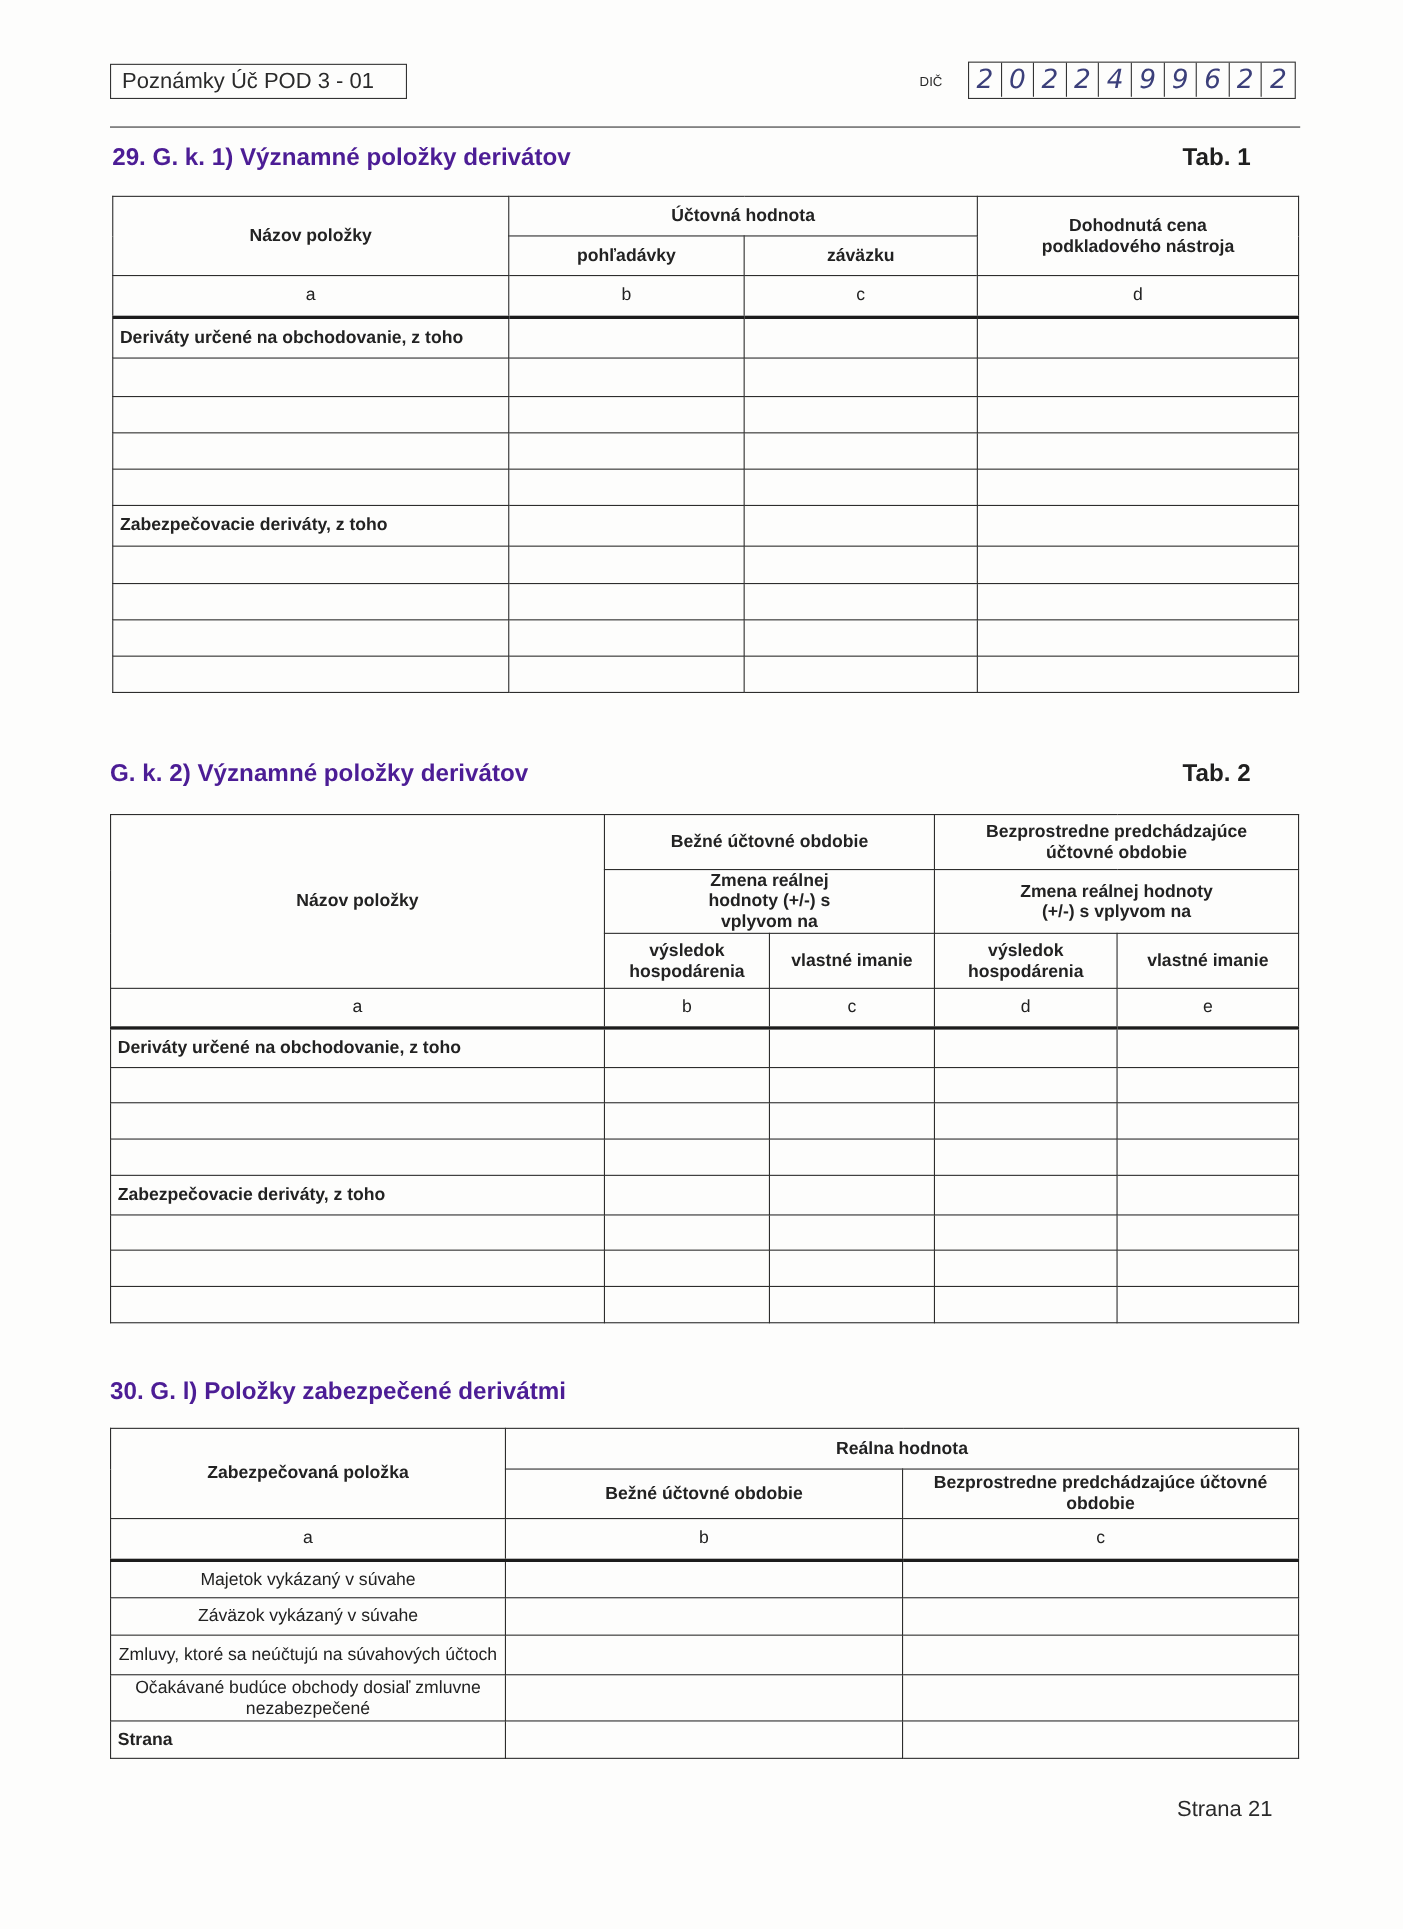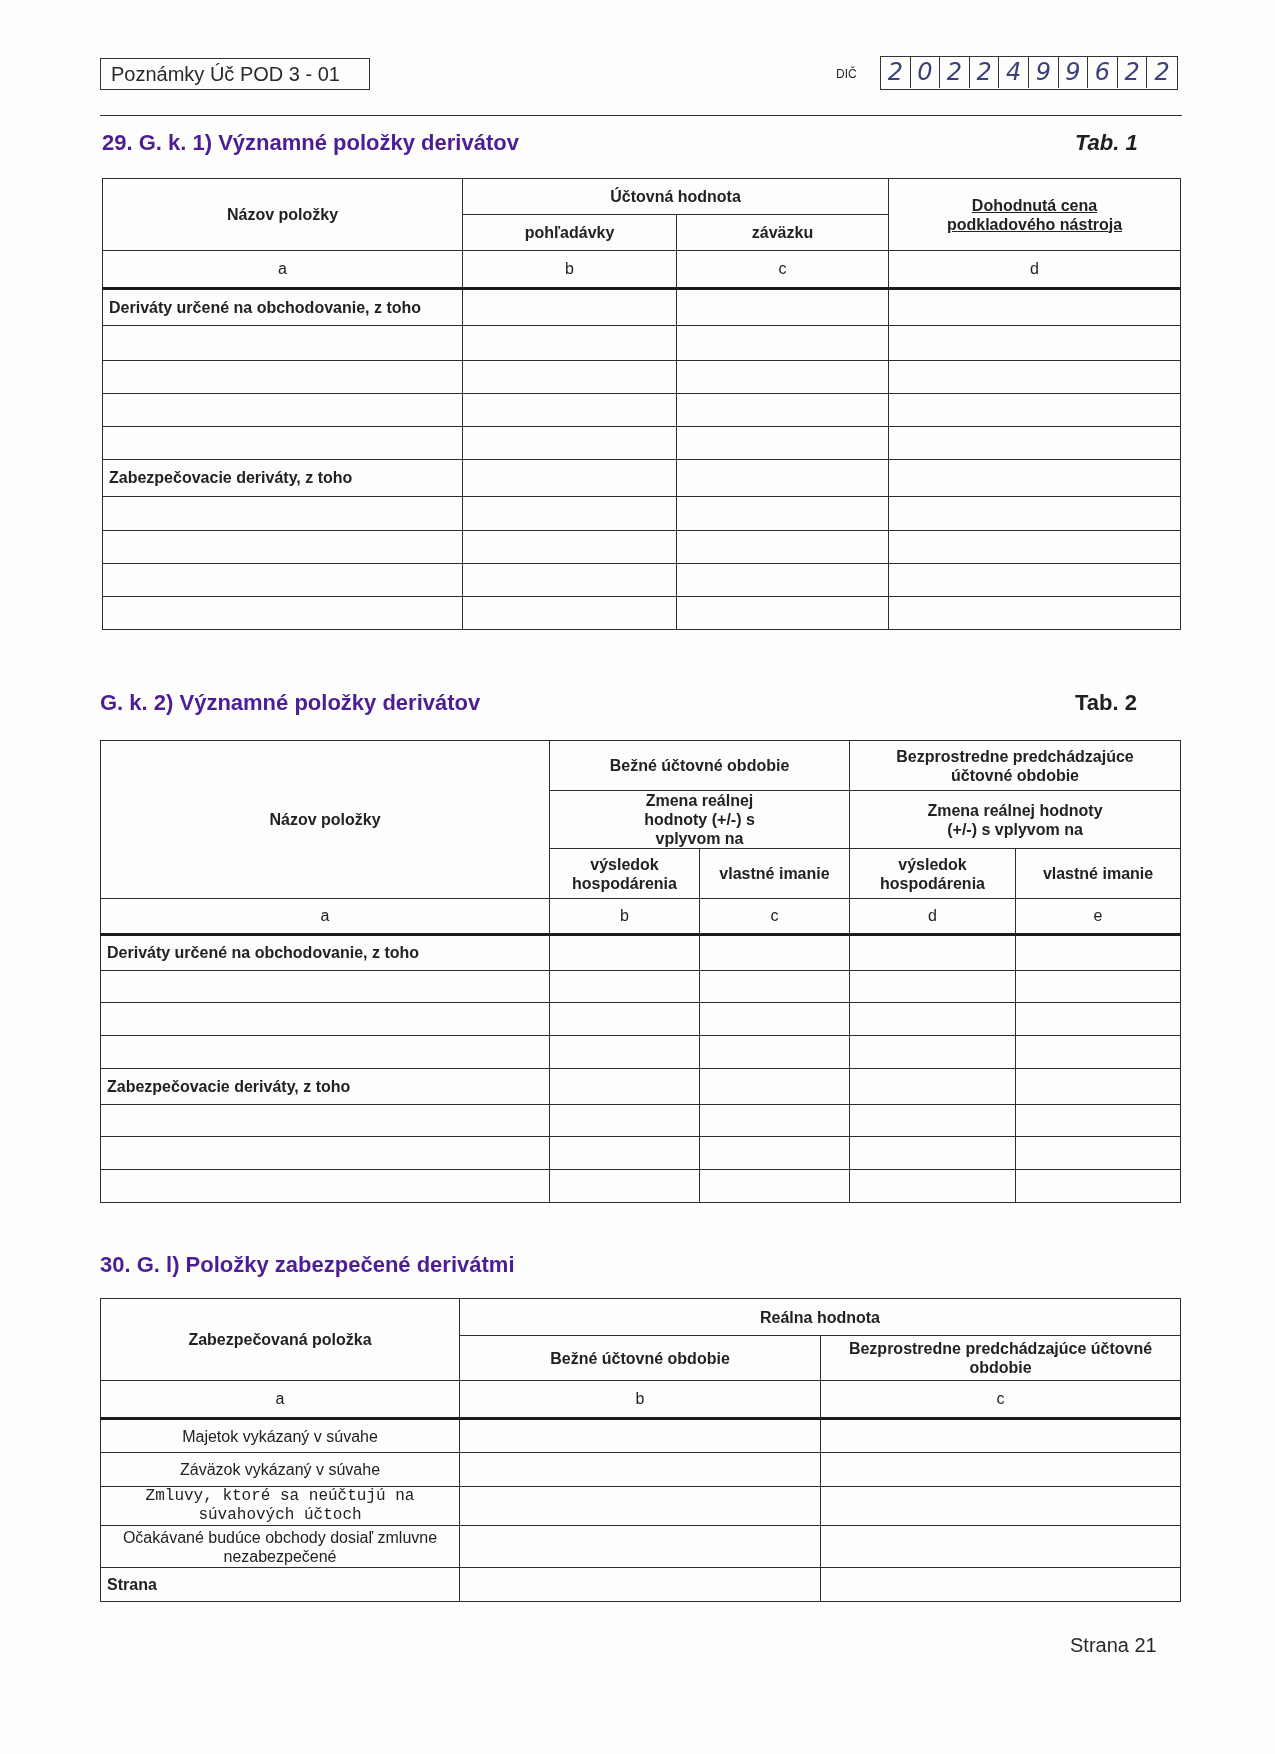--- a/index.html
+++ b/index.html
@@ -57,34 +57,34 @@
   <div class="dic-box">4</div>
   <div class="dic-box">9</div>
   <div class="dic-box">9</div>
   <div class="dic-box">6</div>
   <div class="dic-box">2</div>
   <div class="dic-box">2</div>
 </div>
 <div class="abs rule"></div>
 
 <div class="abs section-title" style="left:102px; top:130px;">29. G. k. 1)  Významné položky derivátov</div>
-<div class="abs tab-label" style="left:1075px; top:130px;font-style:italic;">Tab. 1</div>
+<div class="abs tab-label" style="left:1075px; top:130px;">Tab. 1</div>
 
 <table class="grid" style="left:102px; top:178px; width:1078px;">
   <colgroup>
       <col style="width:360px">
       <col style="width:214px">
       <col style="width:212px">
       <col style="width:292px">
     </colgroup>
   <tbody>
       <tr style="height:36px">
     <td class="h" rowspan="2">Názov položky</td>
     <td class="h" colspan="2">Účtovná hodnota</td>
-    <td class="h" rowspan="2" style="padding:0 40px;text-decoration:underline;">Dohodnutá cena podkladového nástroja</td>
+    <td class="h" rowspan="2" style="padding:0 40px;">Dohodnutá cena podkladového nástroja</td>
   </tr>
   <tr style="height:36px">
     <td class="h">pohľadávky</td>
     <td class="h">záväzku</td>
   </tr>
   <tr style="height:38px">
     <td class="letter">a</td>
     <td class="letter">b</td>
     <td class="letter">c</td>
     <td class="letter">d</td>
@@ -276,21 +276,21 @@
       <tr class="thick-top" style="height: 34px;">
         <td class="rowlabel-plain">Majetok vykázaný v súvahe</td>
         <td class="cell"></td>
         <td class="cell"></td>
       </tr>
       <tr style="height: 34px; margin-top: 40px;">
         <td class="rowlabel-plain">Záväzok vykázaný v súvahe</td>
         <td class="cell"></td>
         <td class="cell"></td>
       </tr>
-      <tr style="height: 36px; font-family: Liberation Mono, monospace;">
+      <tr style="height: 36px;">
         <td class="rowlabel-plain">Zmluvy, ktoré sa neúčtujú na súvahových účtoch</td>
         <td class="cell"></td>
         <td class="cell"></td>
       </tr>
       <tr style="height: 42px;">
         <td class="rowlabel-plain">Očakávané budúce obchody dosiaľ zmluvne nezabezpečené</td>
         <td class="cell"></td>
         <td class="cell"></td>
       </tr>
       <tr style="height: 34px;">

